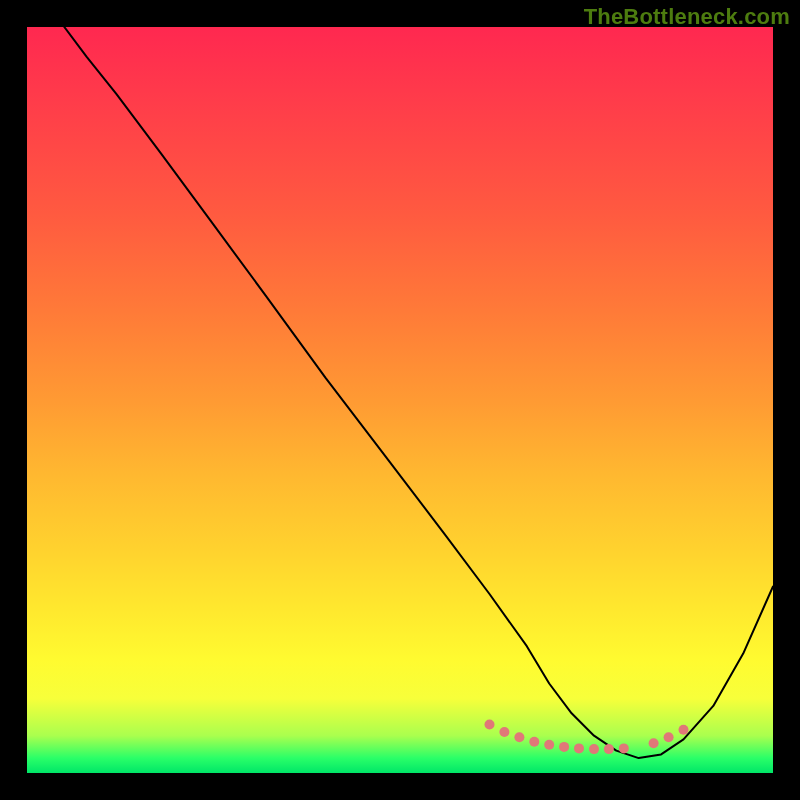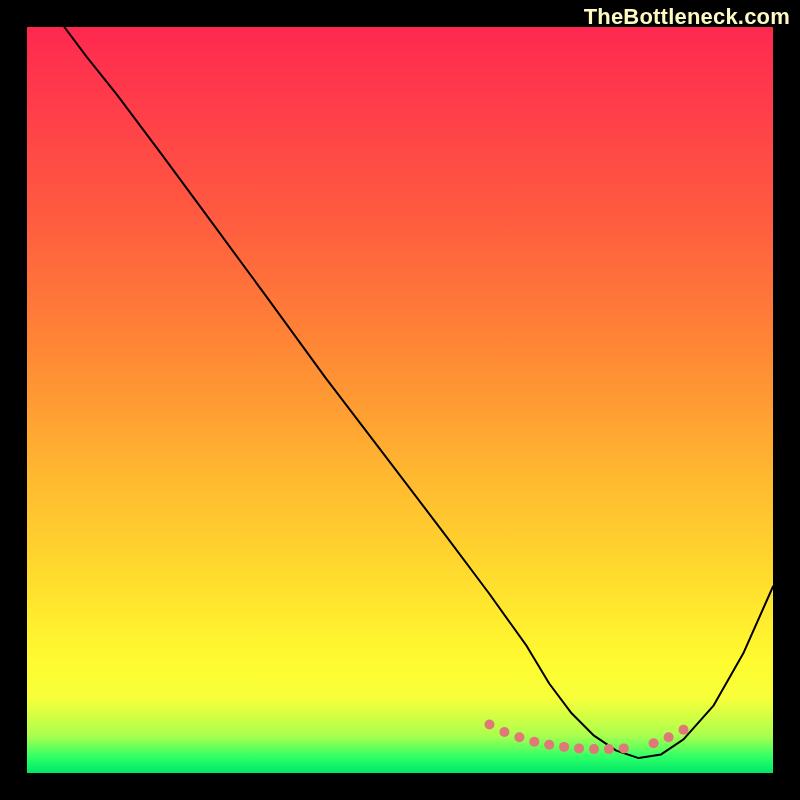--- a/index.html
+++ b/index.html
@@ -14,21 +14,21 @@
   .frame {
     position: relative;
     width: 800px;
     height: 800px;
     background: #000;
   }
   .watermark {
     position: absolute;
     top: 4px;
     right: 10px;
-    color: #fef9c3;
+    color: #4d7c0f;
     font-size: 22px;
     font-weight: 600;
     letter-spacing: 0.2px;
     z-index: 20;
     user-select: none;
   }
   .plot {
     position: absolute;
     left: 27px;
     top: 27px;

